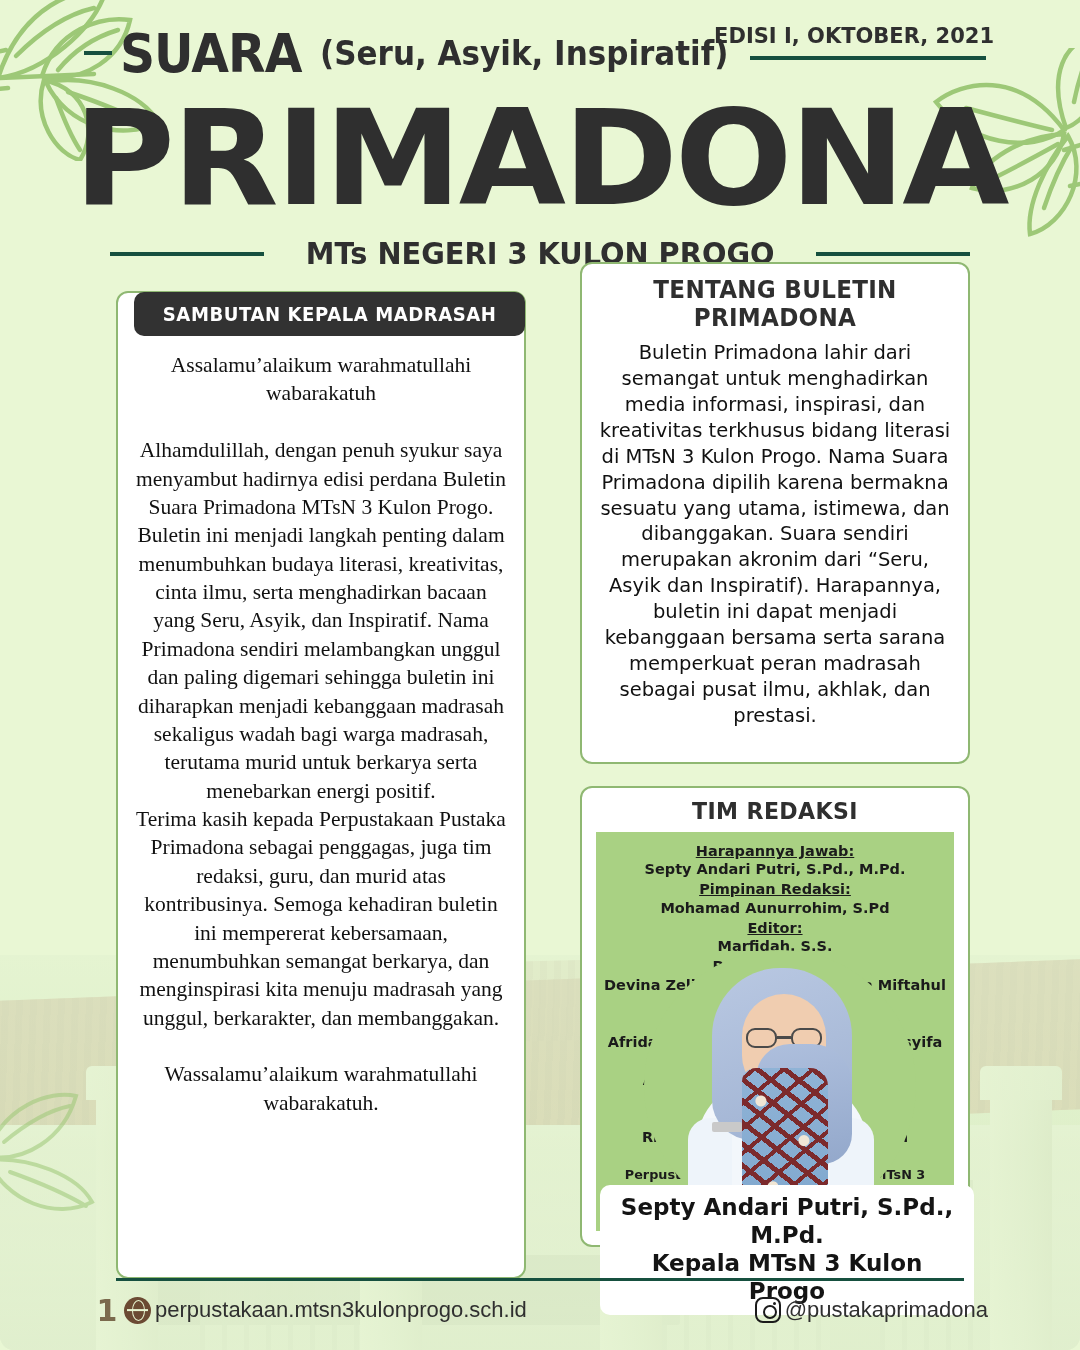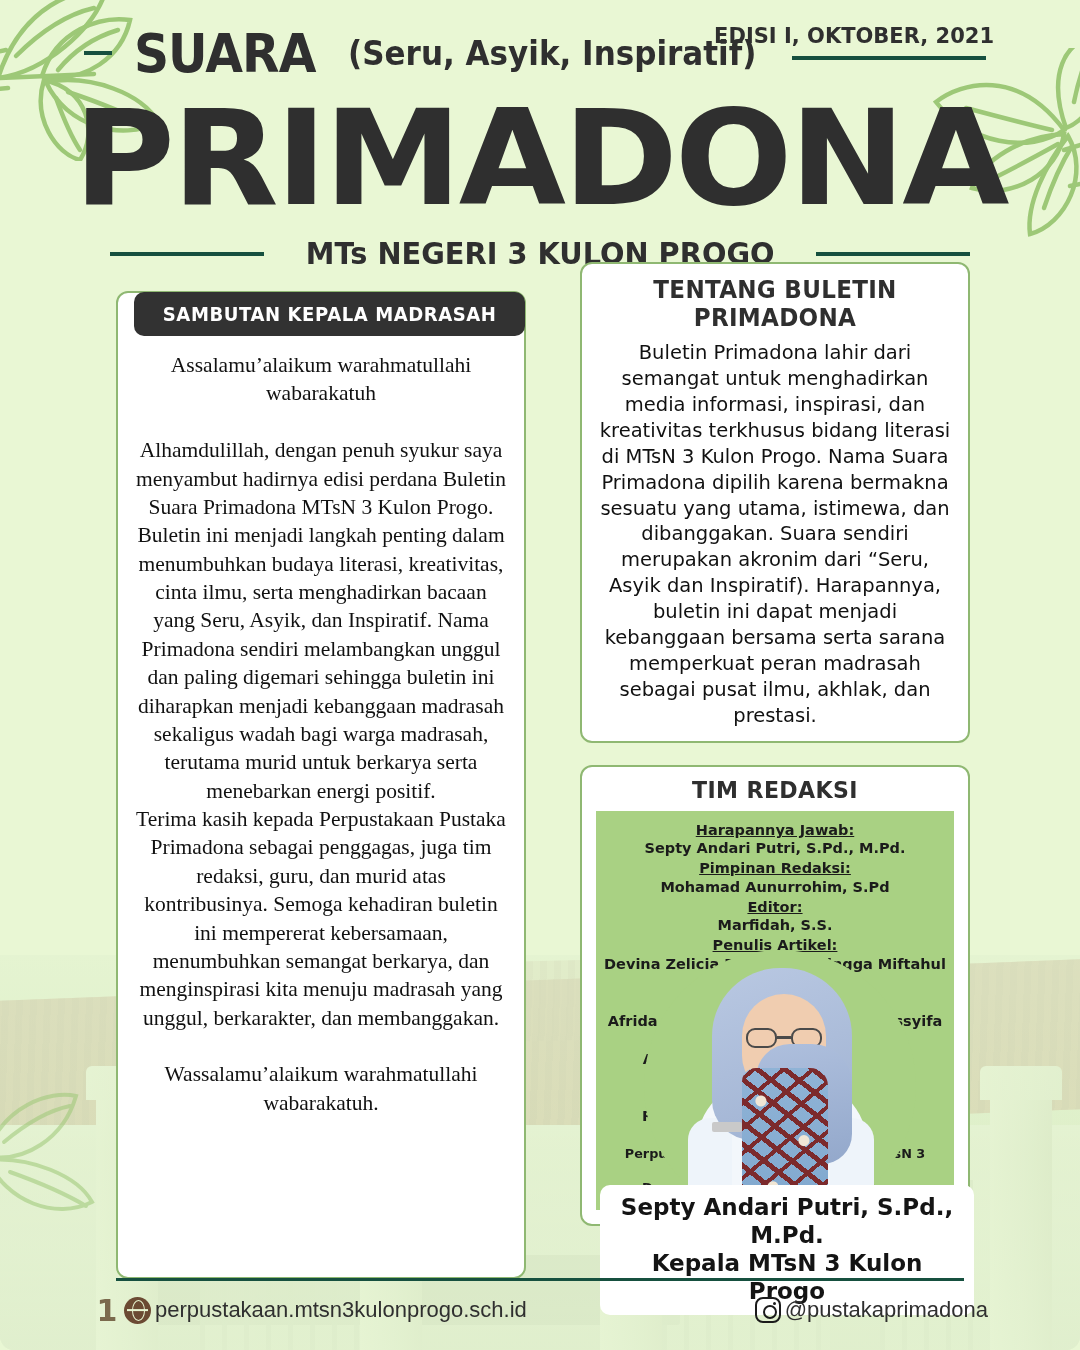--- a/index.html
+++ b/index.html
@@ -110,21 +110,20 @@
   
   .masthead {
     position: absolute;
     left: 0; right: 0; top: 22px;
     height: 232px;
   }
   .mast-row1 {
     display: flex;
     align-items: center;
     justify-content: center;
-    gap: 14px;
     height: 62px;
     padding: 0 84px;
   }
   .rule-short {
     width: 28px; height: 4px;
     background: #16503f;
     flex: none;
   }
   .suara {
     font-family: "DejaVu Sans", sans-serif;
@@ -233,21 +232,21 @@
     text-align: center;
     white-space: pre-line;
   }
 
   .col-right {
     position: absolute;
     left: 580px; top: 262px;
     width: 390px;
   }
   .card-about {
-    padding: 12px 14px 12px 14px;
+    padding: 12px 14px 33px 14px;
   }
   .about-title {
     text-align: center;
     font-family: "DejaVu Sans", sans-serif;
     font-weight: 700;
     font-size: 24px;
     color: #2f2f2f;
     letter-spacing: .3px;
     transform: scaleX(.96);
     margin-bottom: 8px;

